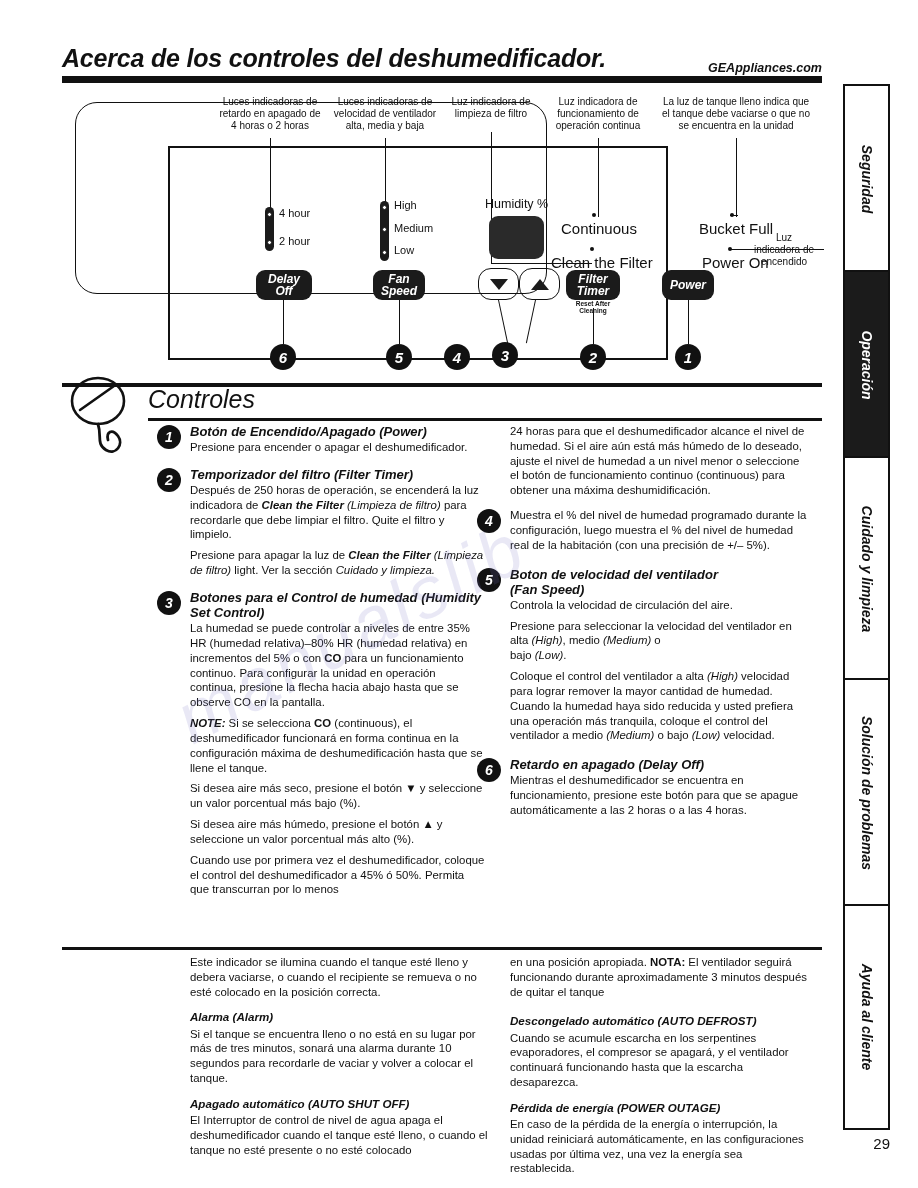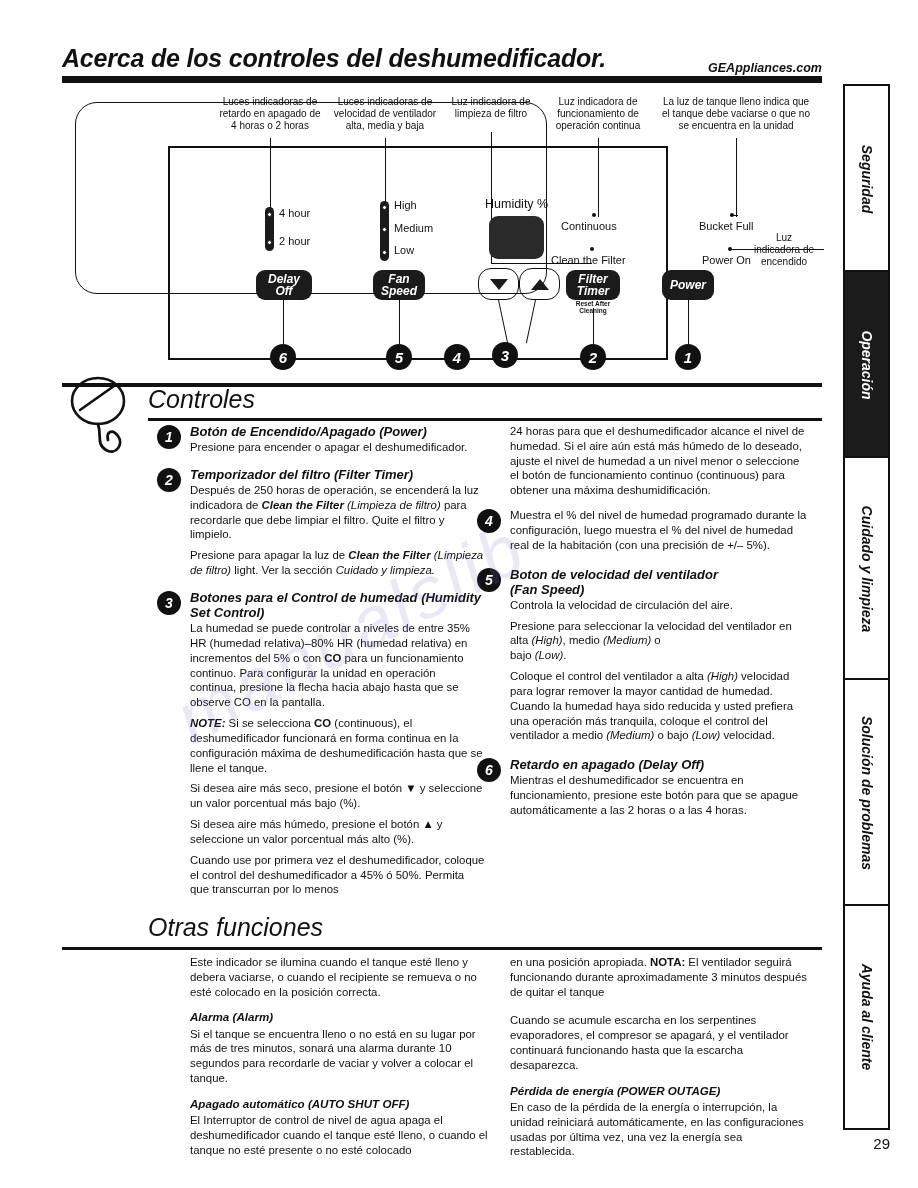--- a/index.html
+++ b/index.html
@@ -53,21 +53,21 @@
   .disp{position:absolute;background:#2a2a2a;border-radius:9px;}
   .disp-lbl{position:absolute;font-size:12.5px;color:#111;white-space:nowrap;}
 
   .arrbtn{position:absolute;border:1.4px solid #111;border-radius:13px;
           box-sizing:border-box;display:flex;align-items:center;justify-content:center;}
   .tri{width:0;height:0;border-left:9px solid transparent;border-right:9px solid transparent;}
   .tri.dn{border-top:11px solid #1b1b1b;}
   .tri.up{border-bottom:11px solid #1b1b1b;}
 
   .dot{position:absolute;width:4px;height:4px;border-radius:50%;background:#111;}
-  .smlbl{position:absolute;font-size:11px;color:#111;white-space:nowrap;}
+  .smlbl{position:absolute;font-size:15px;color:#111;white-space:nowrap;}
   .tinylbl{position:absolute;font-size:6.5px;font-weight:bold;color:#111;
            text-align:center;line-height:1.05;white-space:nowrap;}
 
   
   .numc{position:absolute;width:26px;height:26px;border-radius:50%;background:#111;
         color:#fff;font-size:15px;font-weight:bold;font-style:italic;
         display:flex;align-items:center;justify-content:center;}
 
   .rule2{position:absolute;left:62px;top:383px;width:760px;height:4px;
          background:#111;}
@@ -310,36 +310,36 @@
     </div>
 
     <div class="item" style="margin-top:14px;">
       <div class="bullet">6</div>
       <div class="h">Retardo en apagado (Delay Off)</div>
       <p class="p">Mientras el deshumedificador se encuentra en funcionamiento, presione este botón para que se apague automáticamente a las 2 horas o a las 4 horas.</p>
     </div>
 
   </div>
 
-  <div class="sect" style="left:148px;top:913px;">Otras funciones</div>
   <div class="sect-rule" style="left:62px;top:947px;width:760px;"></div>
 
   <div class="col" style="left:190px;top:955px;width:300px;">
     <p class="p" style="margin-bottom:10px;">Este indicador se ilumina cuando el tanque esté lleno y debera vaciarse, o cuando el recipiente se remueva o no esté colocado en la posición correcta.</p>
 
     <div class="sub-h">Alarma (Alarm)</div>
     <p class="p" style="margin-bottom:10px;">Si el tanque se encuentra lleno o no está en su lugar por más de tres minutos, sonará una alarma durante 10 segundos para recordarle de vaciar y volver a colocar el tanque.</p>
 
     <div class="sub-h">Apagado automático (AUTO SHUT OFF)</div>
     <p class="p">El Interruptor de control de nivel de agua apaga el deshumedificador cuando el tanque esté lleno, o cuando el tanque no esté presente o no esté colocado</p>
   </div>
 
   <div class="col" style="left:510px;top:955px;width:300px;">
     <p class="p" style="margin-bottom:14px;">en una posición apropiada. <b class="n">NOTA:</b> El ventilador seguirá funcionando durante aproximadamente 3 minutos después de quitar el tanque</p>
 
+    <div class="sub-h">Descongelado automático (AUTO DEFROST)</div>
     <p class="p" style="margin-bottom:10px;">Cuando se acumule escarcha en los serpentines evaporadores, el compresor se apagará, y el ventilador continuará funcionando hasta que la escarcha desaparezca.</p>
 
     <div class="sub-h">Pérdida de energía (POWER OUTAGE)</div>
     <p class="p">En caso de la pérdida de la energía o interrupción, la unidad reiniciará automáticamente, en las configuraciones usadas por última vez, una vez la energía sea restablecida.</p>
   </div>
 
   <div class="pageno">29</div>
 
   <div class="wm">manualslib</div>
 

